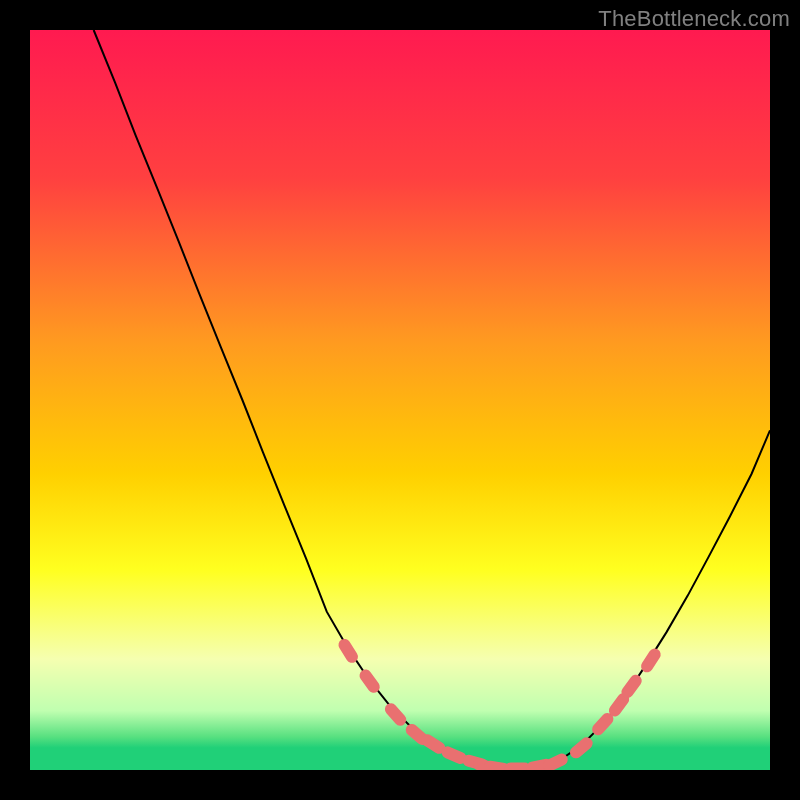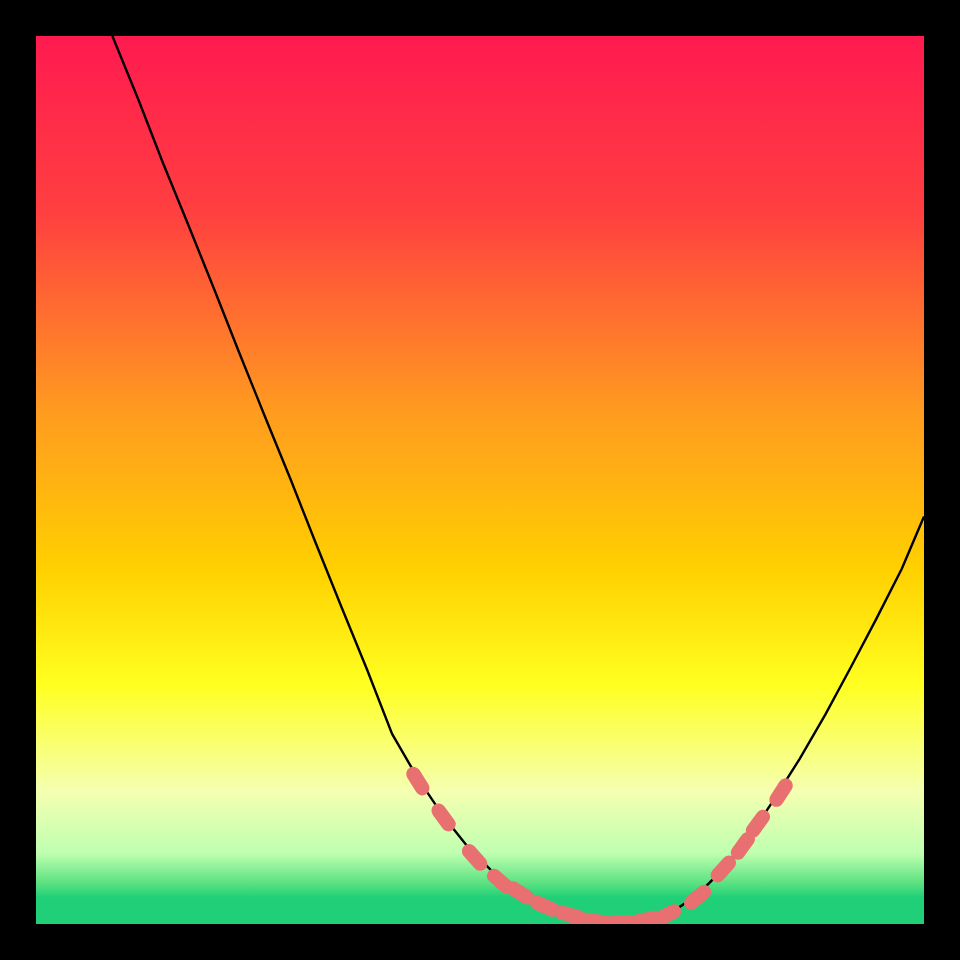--- a/index.html
+++ b/index.html
@@ -22,20 +22,21 @@
     font-family: Arial, Helvetica, sans-serif;
     font-size: 22px;
     color: #808080;
     letter-spacing: 0.2px;
   }
 </style>
 </head>
 <body>
 
 <div class="chart-wrap">
+  <div class="watermark">TheBottleneck.com</div>
   <svg id="chart-svg" width="800" height="800" viewBox="0 0 800 800">
       <defs>
         <linearGradient id="bg-grad" x1="0" y1="0" x2="0" y2="1">
           <stop offset="0%" stop-color="#ff1a50"></stop>
           <stop offset="20%" stop-color="#ff4040"></stop>
           <stop offset="42%" stop-color="#ff9a20"></stop>
           <stop offset="60%" stop-color="#ffd000"></stop>
           <stop offset="73%" stop-color="#ffff20"></stop>
           <stop offset="85%" stop-color="#f5ffb0"></stop>
           <stop offset="92%" stop-color="#c0ffb0"></stop>

